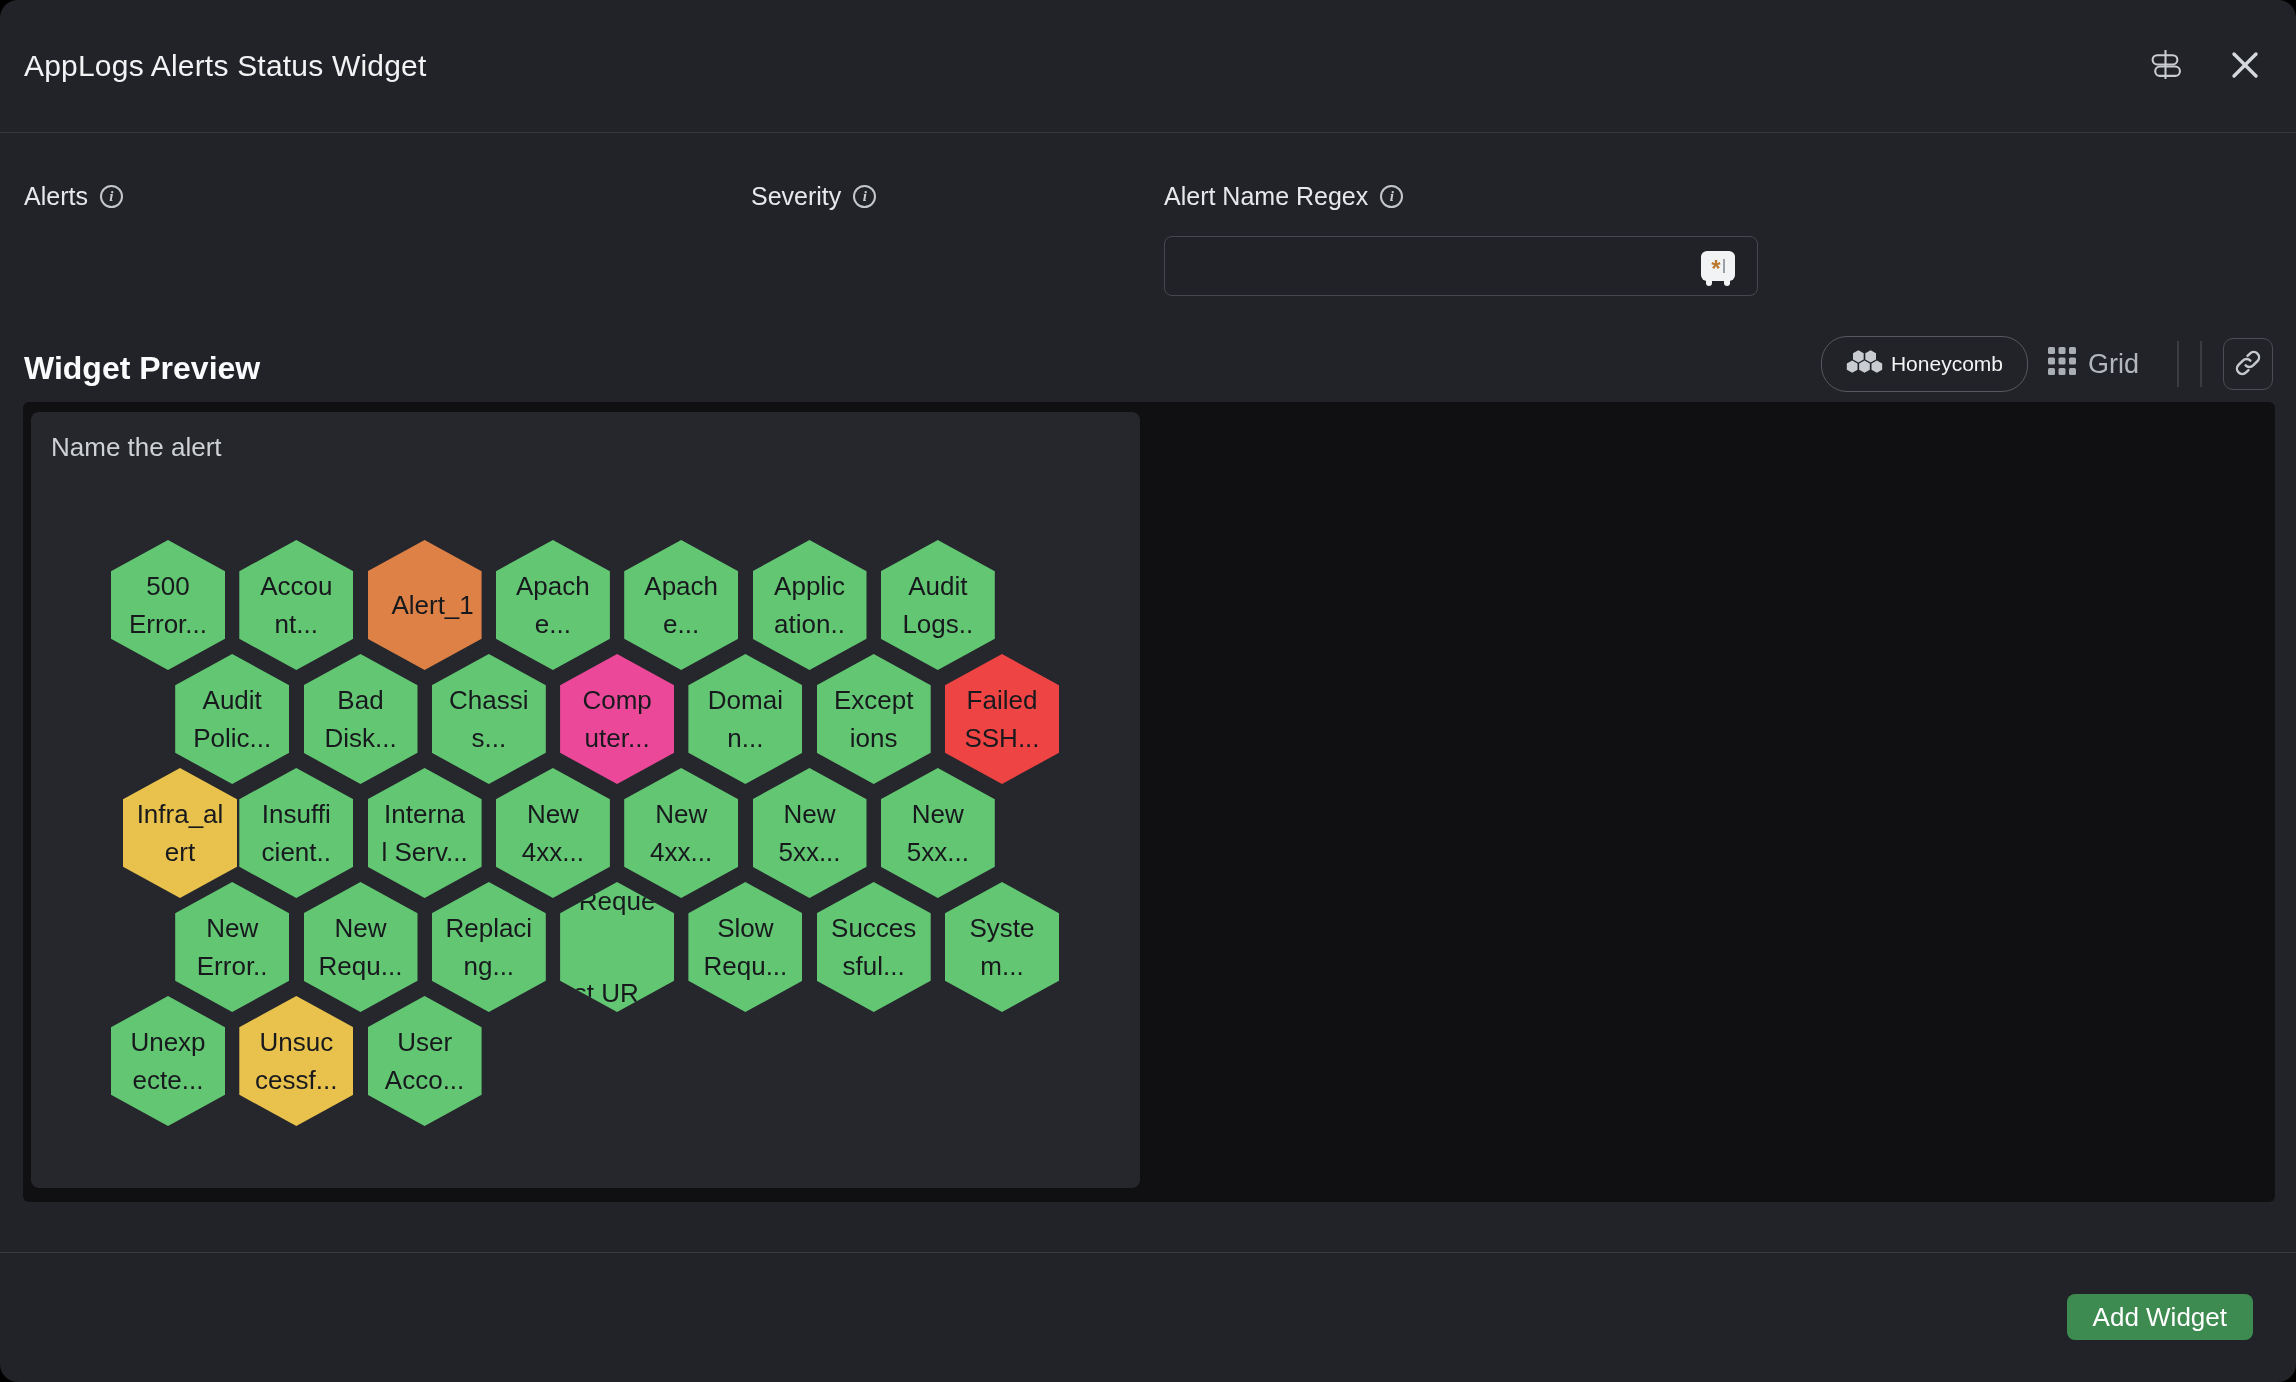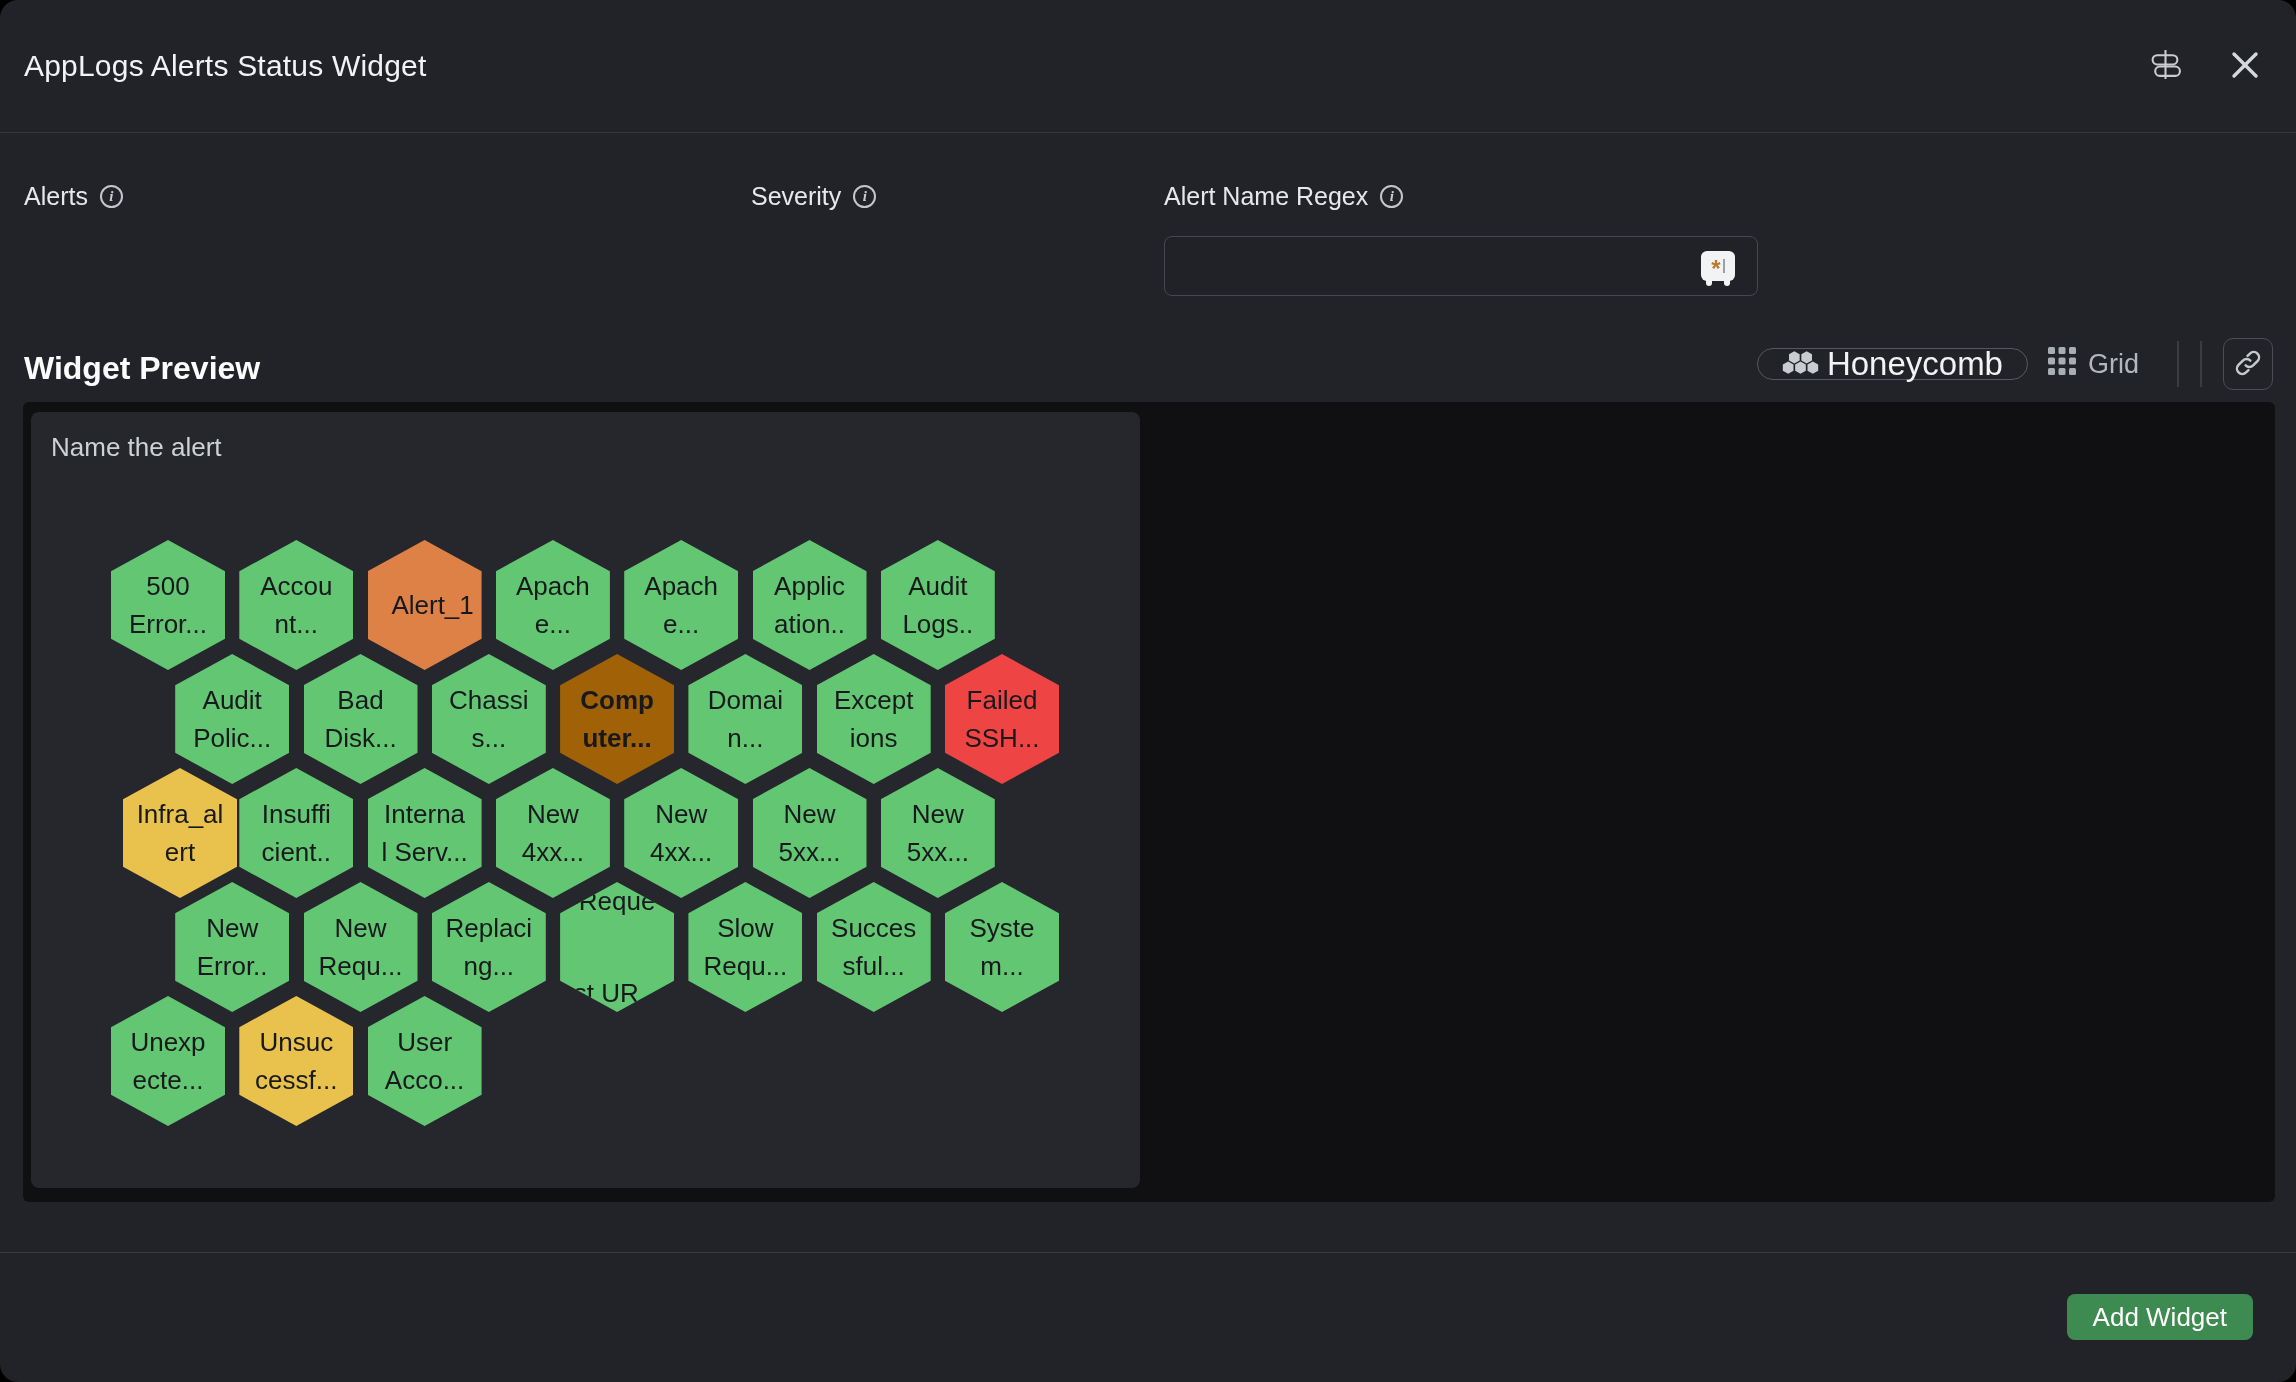--- a/index.html
+++ b/index.html
@@ -59,23 +59,23 @@
   }
   .regex-icon::before{left:5px;}
   .regex-icon::after{right:5px;}
   
   .preview-heading{position:absolute;left:24px;top:350px;font-size:32px;font-weight:600;color:#fafbfc;}
   .preview-toolbar{
     position:absolute;top:338px;right:23px;height:52px;
     display:flex;align-items:center;
   }
   .toggle-pill{
-    display:flex;align-items:center;gap:8px;height:32px;padding:0 24px;
+    display:flex;align-items:center;gap:8px;height:56px;padding:0 24px;
     border:1px solid #55585e;border-radius:26px;background:transparent;
-    color:#f2f3f4;font-size:33px;cursor:pointer;font-family:inherit;
+    color:#f2f3f4;font-size:21px;cursor:pointer;font-family:inherit;
   }
   .toggle-grid{
     display:flex;align-items:center;gap:12px;height:50px;padding:0 10px;margin-left:10px;
     background:none;border:none;color:#b2b7bd;font-size:27px;cursor:pointer;font-family:inherit;
   }
   .vsep{width:2px;height:46px;background:#3a3c42;}
   .vsep1{margin-left:28px;}
   .vsep2{margin-left:21px;}
   .link-btn{
     margin-left:21px;width:50px;height:52px;border:1px solid #4a4d53;border-radius:10px;
@@ -233,21 +233,21 @@
               <span>Polic...</span>
             </div>
             <div class="hex" style="left: 272.5px; top: 242px; background: rgb(98, 198, 115);">
               <span>Bad</span>
               <span>Disk...</span>
             </div>
             <div class="hex" style="left: 400.8px; top: 242px; background: rgb(98, 198, 115);">
               <span>Chassi</span>
               <span>s...</span>
             </div>
-            <div class="hex" style="left: 529.1px; top: 242px; background: #a16207; font-weight: bold;">
+            <div class="hex" style="left: 529.1px; top: 242px; background: #ec4899;">
               <span>Comp</span>
               <span>uter...</span>
             </div>
             <div class="hex" style="left: 657.4px; top: 242px; background: rgb(98, 198, 115);">
               <span>Domai</span>
               <span>n...</span>
             </div>
             <div class="hex" style="left: 785.7px; top: 242px; background: rgb(98, 198, 115);">
               <span>Except</span>
               <span>ions</span>

